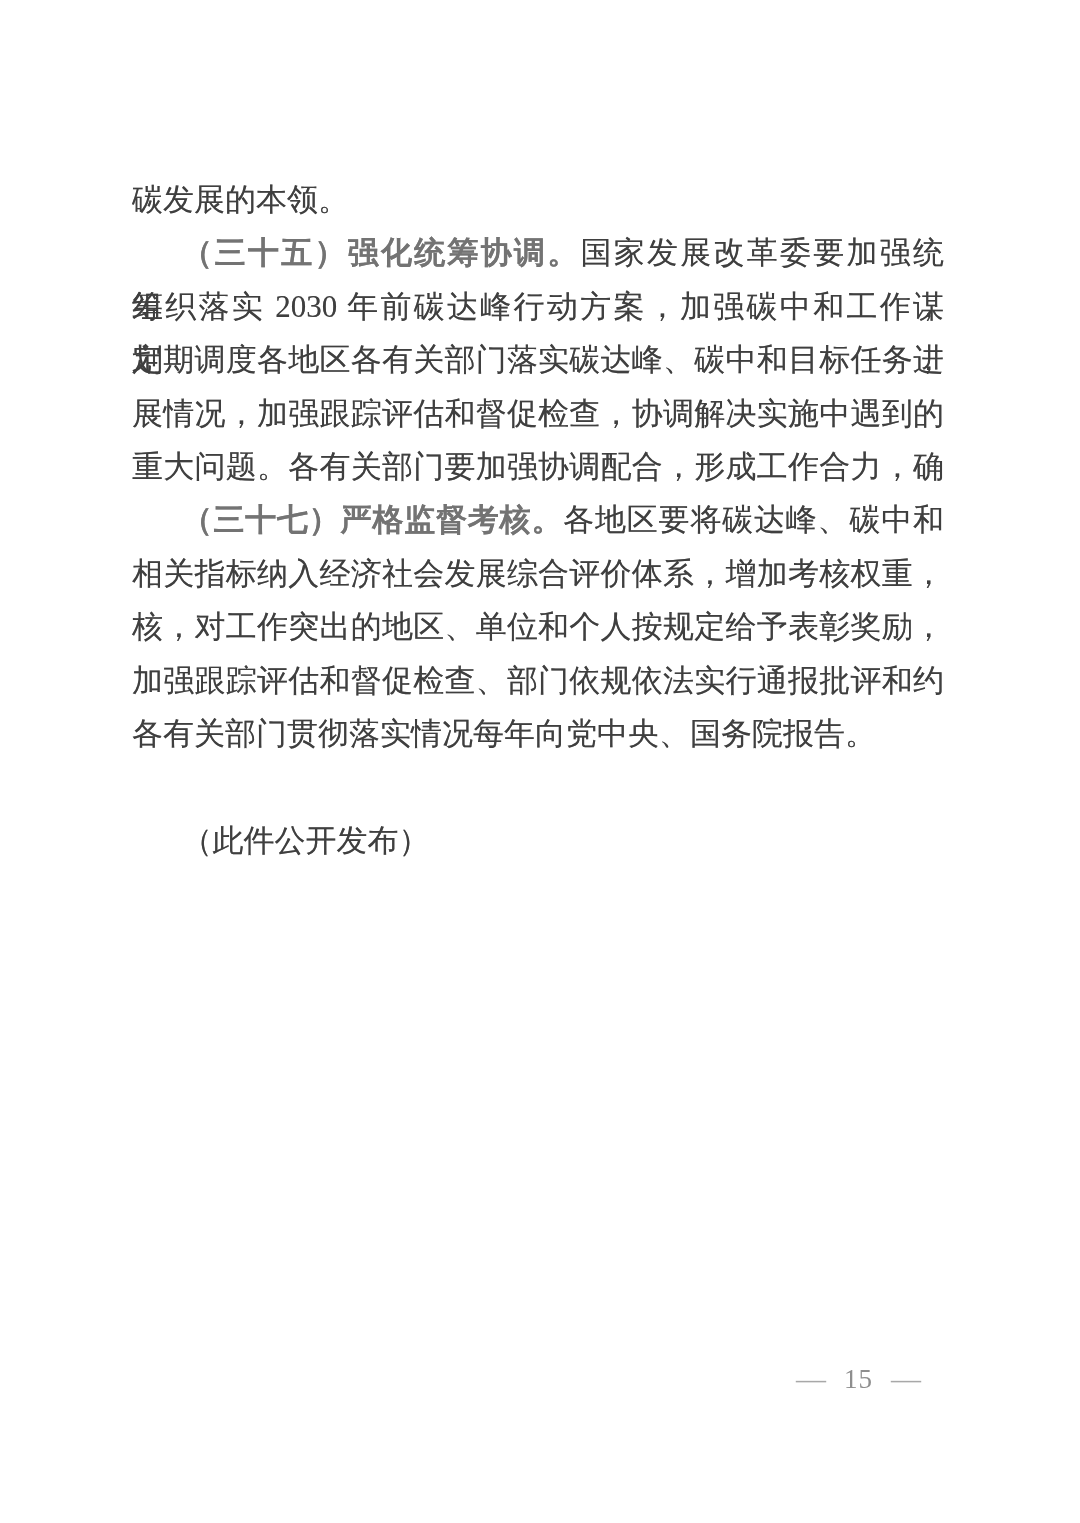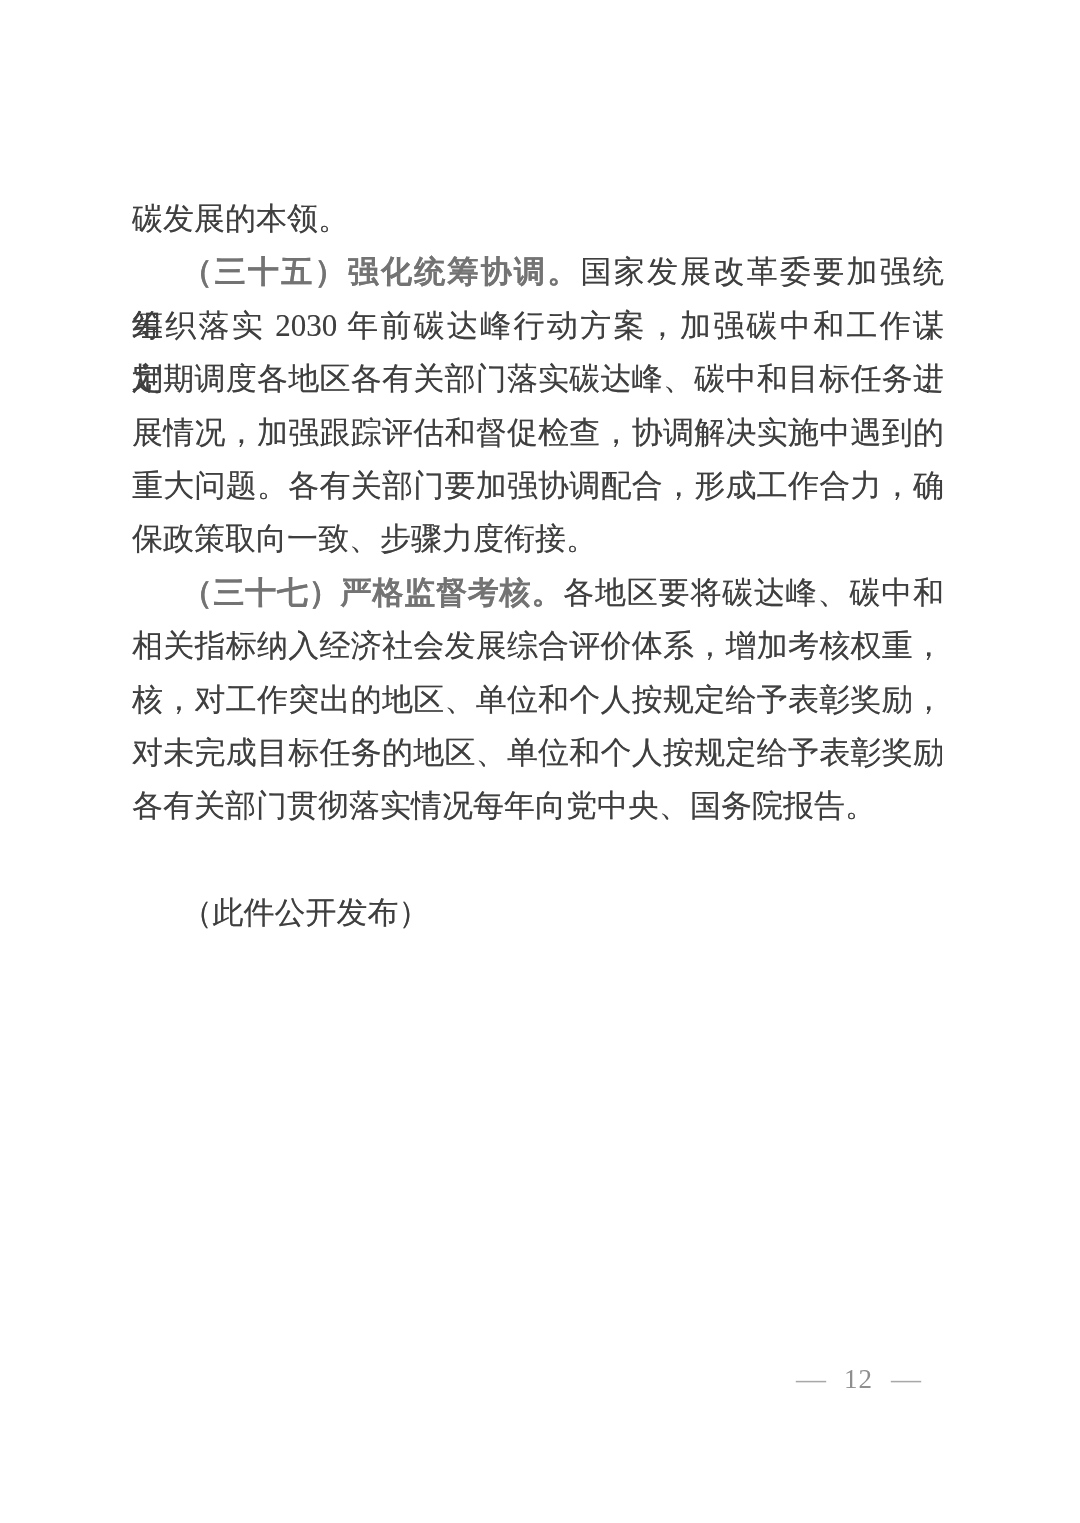--- a/index.html
+++ b/index.html
@@ -11,21 +11,21 @@
     position: relative;
     width: 1080px;
     height: 1523px;
     background: #ffffff;
     overflow: hidden;
     font-family: "Liberation Serif", "DejaVu Serif", serif;
   }
   .content {
     position: absolute;
     left: 132px;
-    top: 192px;
+    top: 173px;
     width: 812px;
   }
   .paragraph { margin: 0; padding: 0; }
   .paragraph.space-before { margin-top: 53.4px; }
   .line {
     font-size: 31px;
     line-height: 53.4px;
     height: 53.4px;
     color: #3f3f3f;
     text-align: left;
@@ -67,31 +67,30 @@
   <div class="content">
       <div class="paragraph">
         <div class="line"><span class="seg">碳发展的本领。</span></div>
       </div>
       <div class="paragraph">
         <div class="line justify indent"><span class="seg bold">（三十五）强化统筹协调。</span><span class="seg">国家发展改革委要加强统筹，</span></div>
         <div class="line justify"><span class="seg">组织落实 2030 年前碳达峰行动方案，加强碳中和工作谋划，</span></div>
         <div class="line justify"><span class="seg">定期调度各地区各有关部门落实碳达峰、碳中和目标任务进</span></div>
         <div class="line justify"><span class="seg">展情况，加强跟踪评估和督促检查，协调解决实施中遇到的</span></div>
         <div class="line justify"><span class="seg">重大问题。各有关部门要加强协调配合，形成工作合力，确</span></div>
-        <div class="line"><span class="seg">保政策取向一致、步骤力度衔接。</span></div>
       </div>
       <div class="paragraph">
         <div class="line justify indent"><span class="seg bold">（三十七）严格监督考核。</span><span class="seg">各地区要将碳达峰、碳中和</span></div>
         <div class="line justify"><span class="seg">相关指标纳入经济社会发展综合评价体系，增加考核权重，</span></div>
         <div class="line justify"><span class="seg">核，对工作突出的地区、单位和个人按规定给予表彰奖励，</span></div>
-        <div class="line justify"><span class="seg">对未完成目标任务的地区、单位和个人按规定给予表彰奖励</span></div>
+        <div class="line justify"><span class="seg">加强跟踪评估和督促检查、部门依规依法实行通报批评和约</span></div>
         <div class="line"><span class="seg">各有关部门贯彻落实情况每年向党中央、国务院报告。</span></div>
       </div>
       <div class="paragraph space-before">
         <div class="line indent"><span class="seg">（此件公开发布）</span></div>
       </div>
     </div>
   <div class="footer">
     <span class="dash">—</span>
-    <span class="pagenum">12</span>
+    <span class="pagenum">15</span>
     <span class="dash">—</span>
   </div>
 </div>
 
 </body></html>

